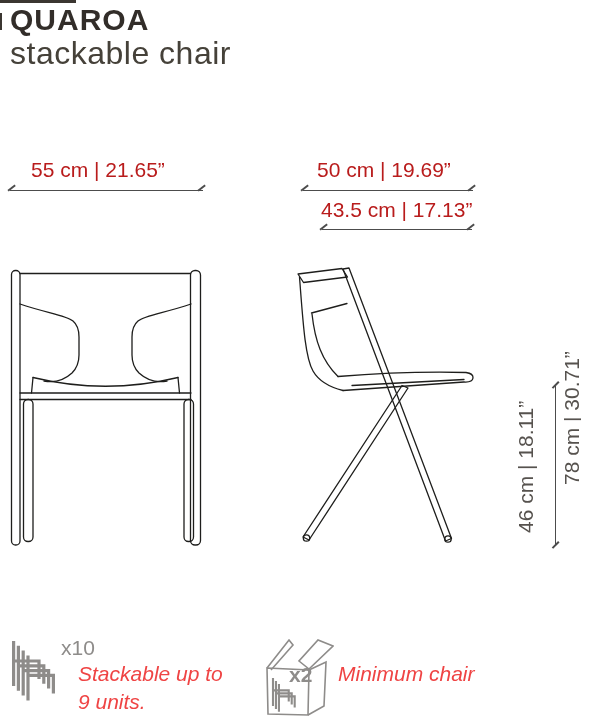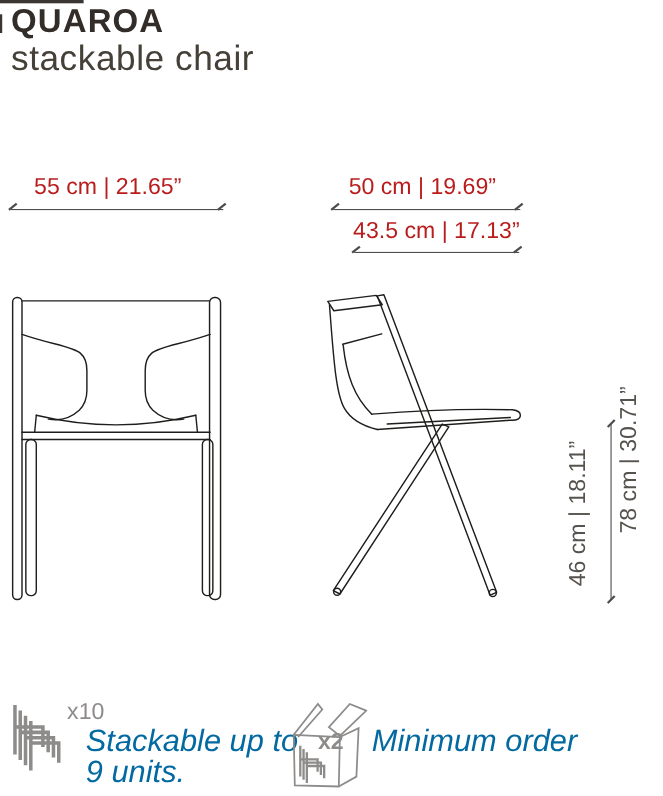--- a/index.html
+++ b/index.html
@@ -34,21 +34,21 @@
     background:#4c4c4c; left:-5px; transform:rotate(-45deg); }
   .dl-v::before { top:-1px; } .dl-v::after { bottom:-1px; }
 
   svg { position:absolute; }
   .drawing path, .drawing rect, .drawing circle { fill:none; stroke:#1e1e1c; stroke-width:1.3;
     stroke-linecap:round; stroke-linejoin:round; }
   .gicon path, .gicon circle { fill:none; stroke:#8e8c8a; stroke-linecap:butt; stroke-linejoin:miter; }
   .gicon .box-line { stroke-width:1.6; }
 
   .badge { position:absolute; font-size:21px; color:#8e8c8a; }
-  .feature-text { position:absolute; font-size:28px; font-style:italic; color:#0369a1;
+  .feature-text { position:absolute; font-size:21px; font-style:italic; color:#ef4444;
                   line-height:28px; white-space:nowrap; }
 </style>
 </head>
 <body>
 
 <div class="canvas">
 
   <div class="artifact-top"></div>
   <div class="artifact-left"></div>
 
@@ -148,16 +148,16 @@
       <g transform="translate(4.8,4.8)">
           <path d="M1.6,0 V45 M1.6,20 H27 V38"></path>
         </g>
       <g transform="translate(9.6,9.6)">
           <path d="M1.6,0 V45 M1.6,20 H27 V38"></path>
         </g>
     </g>
   </svg>
   <span class="badge" style="left:289px; top:663px;font-weight:bold;">x2</span>
   <div class="feature-text" style="left:338px; top:660px;">
-    <div>Minimum order</div>
+    <div>Minimum chair</div>
   </div>
 
 </div>
 
 </body></html>

